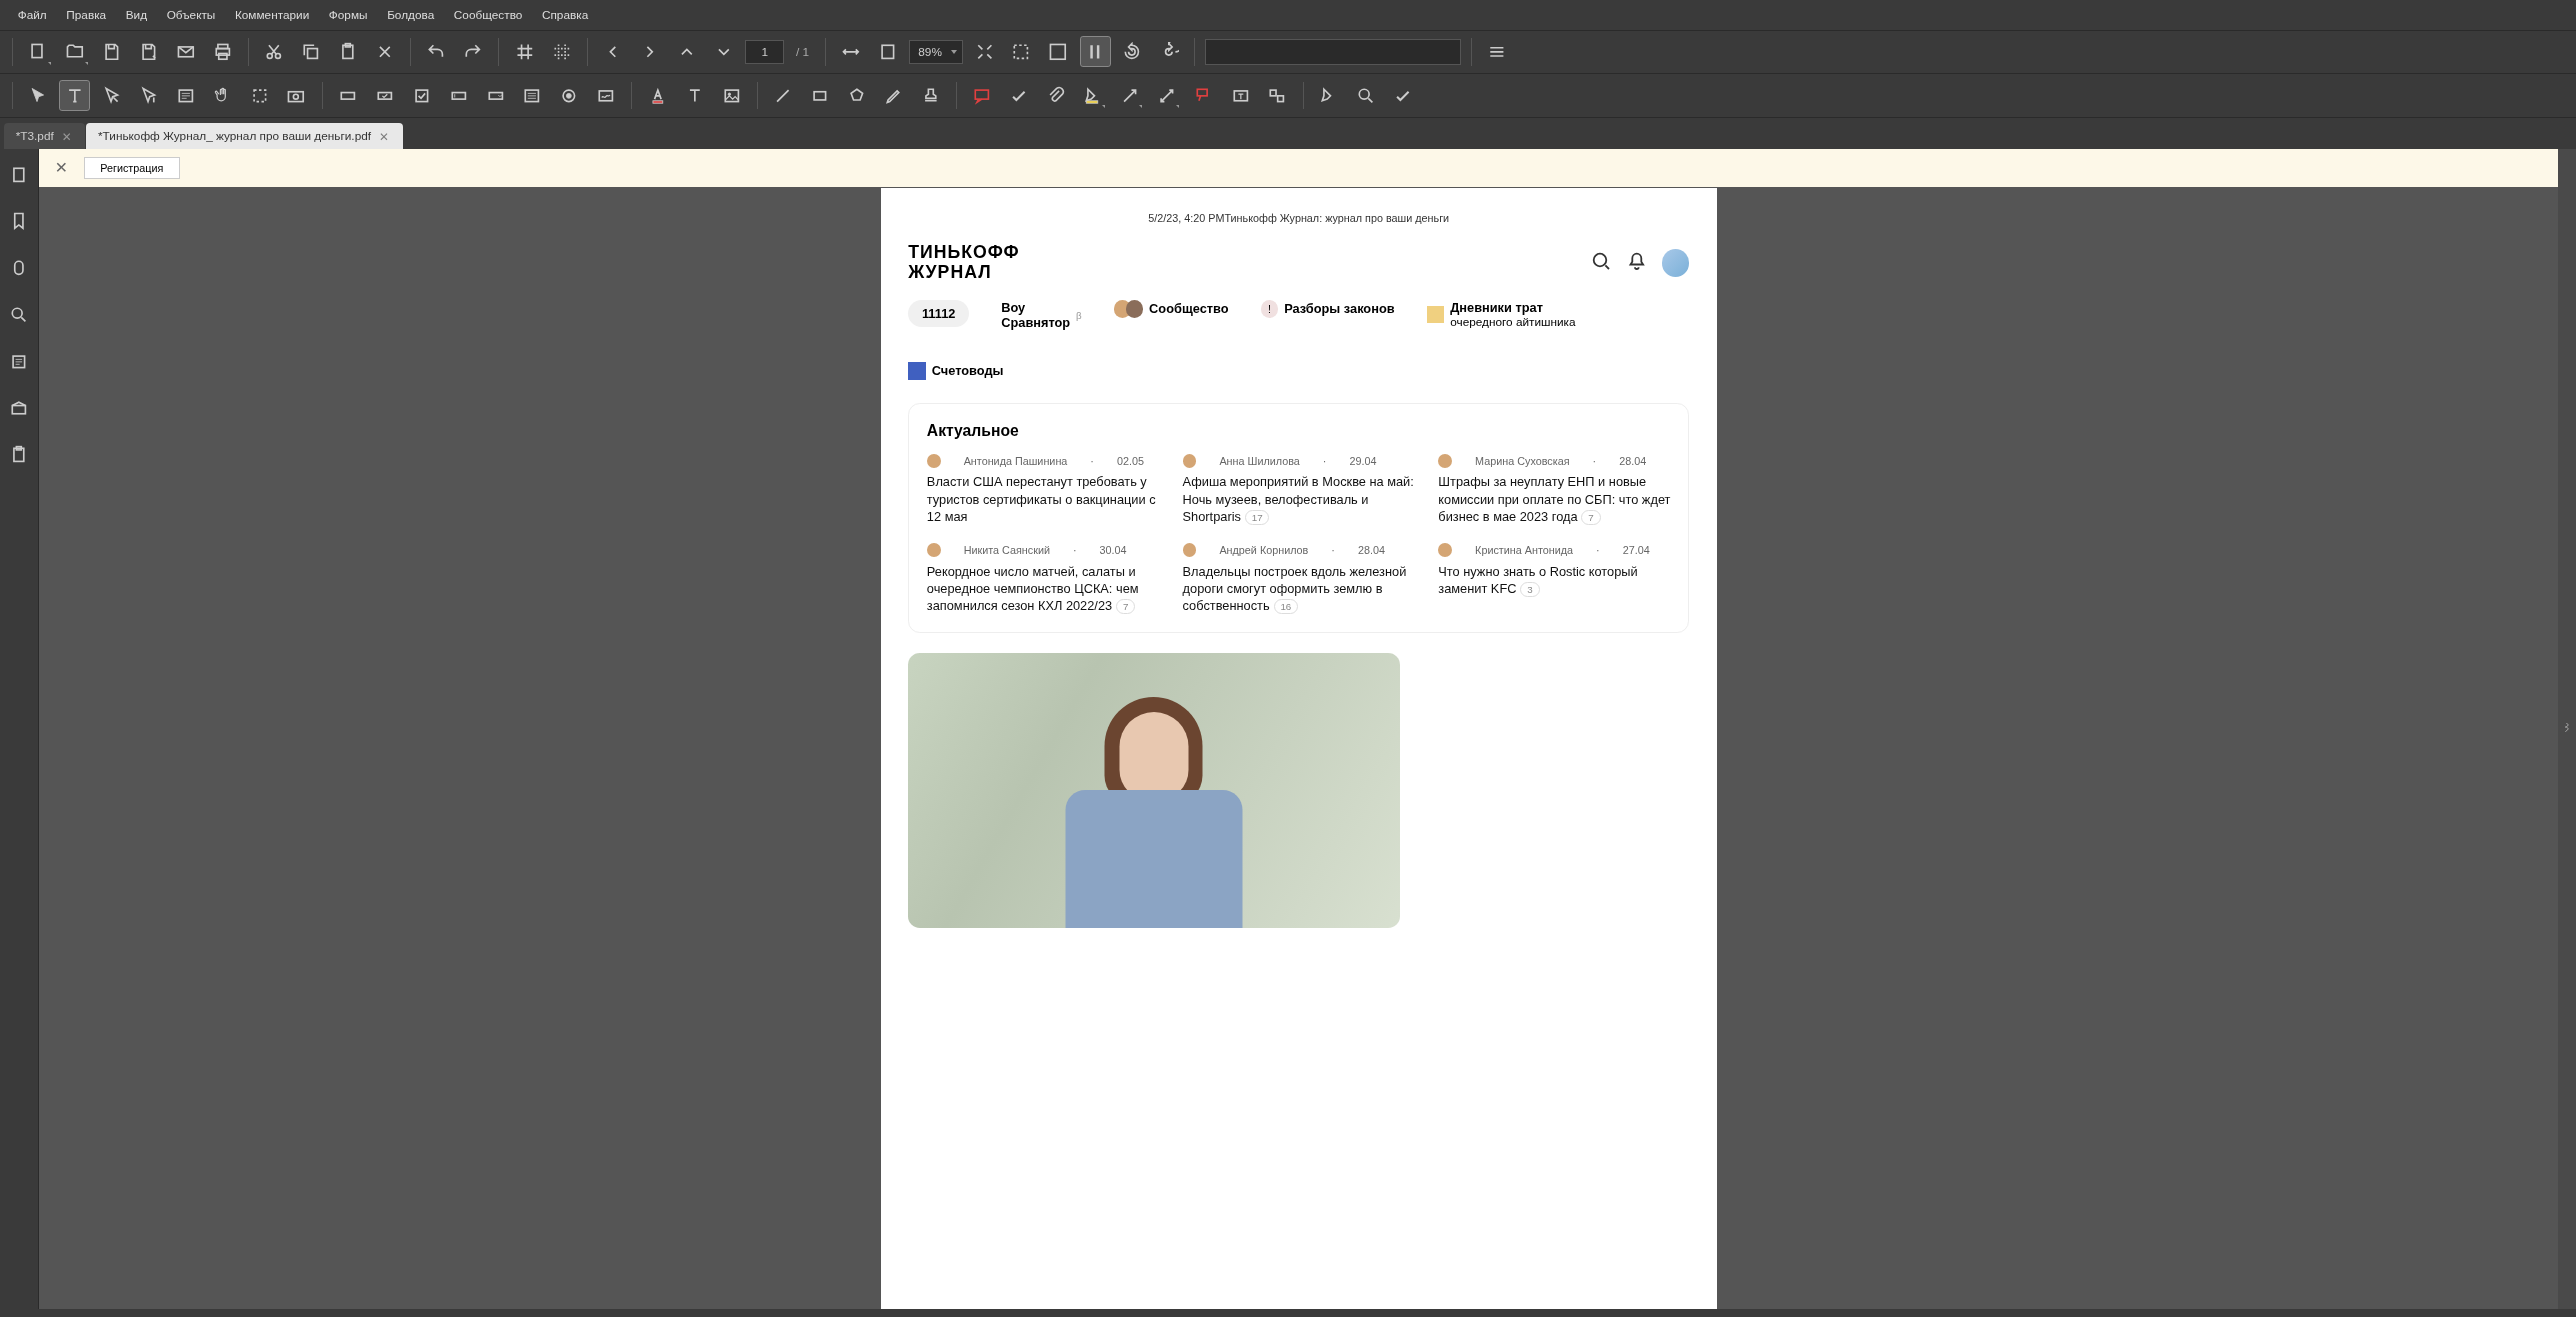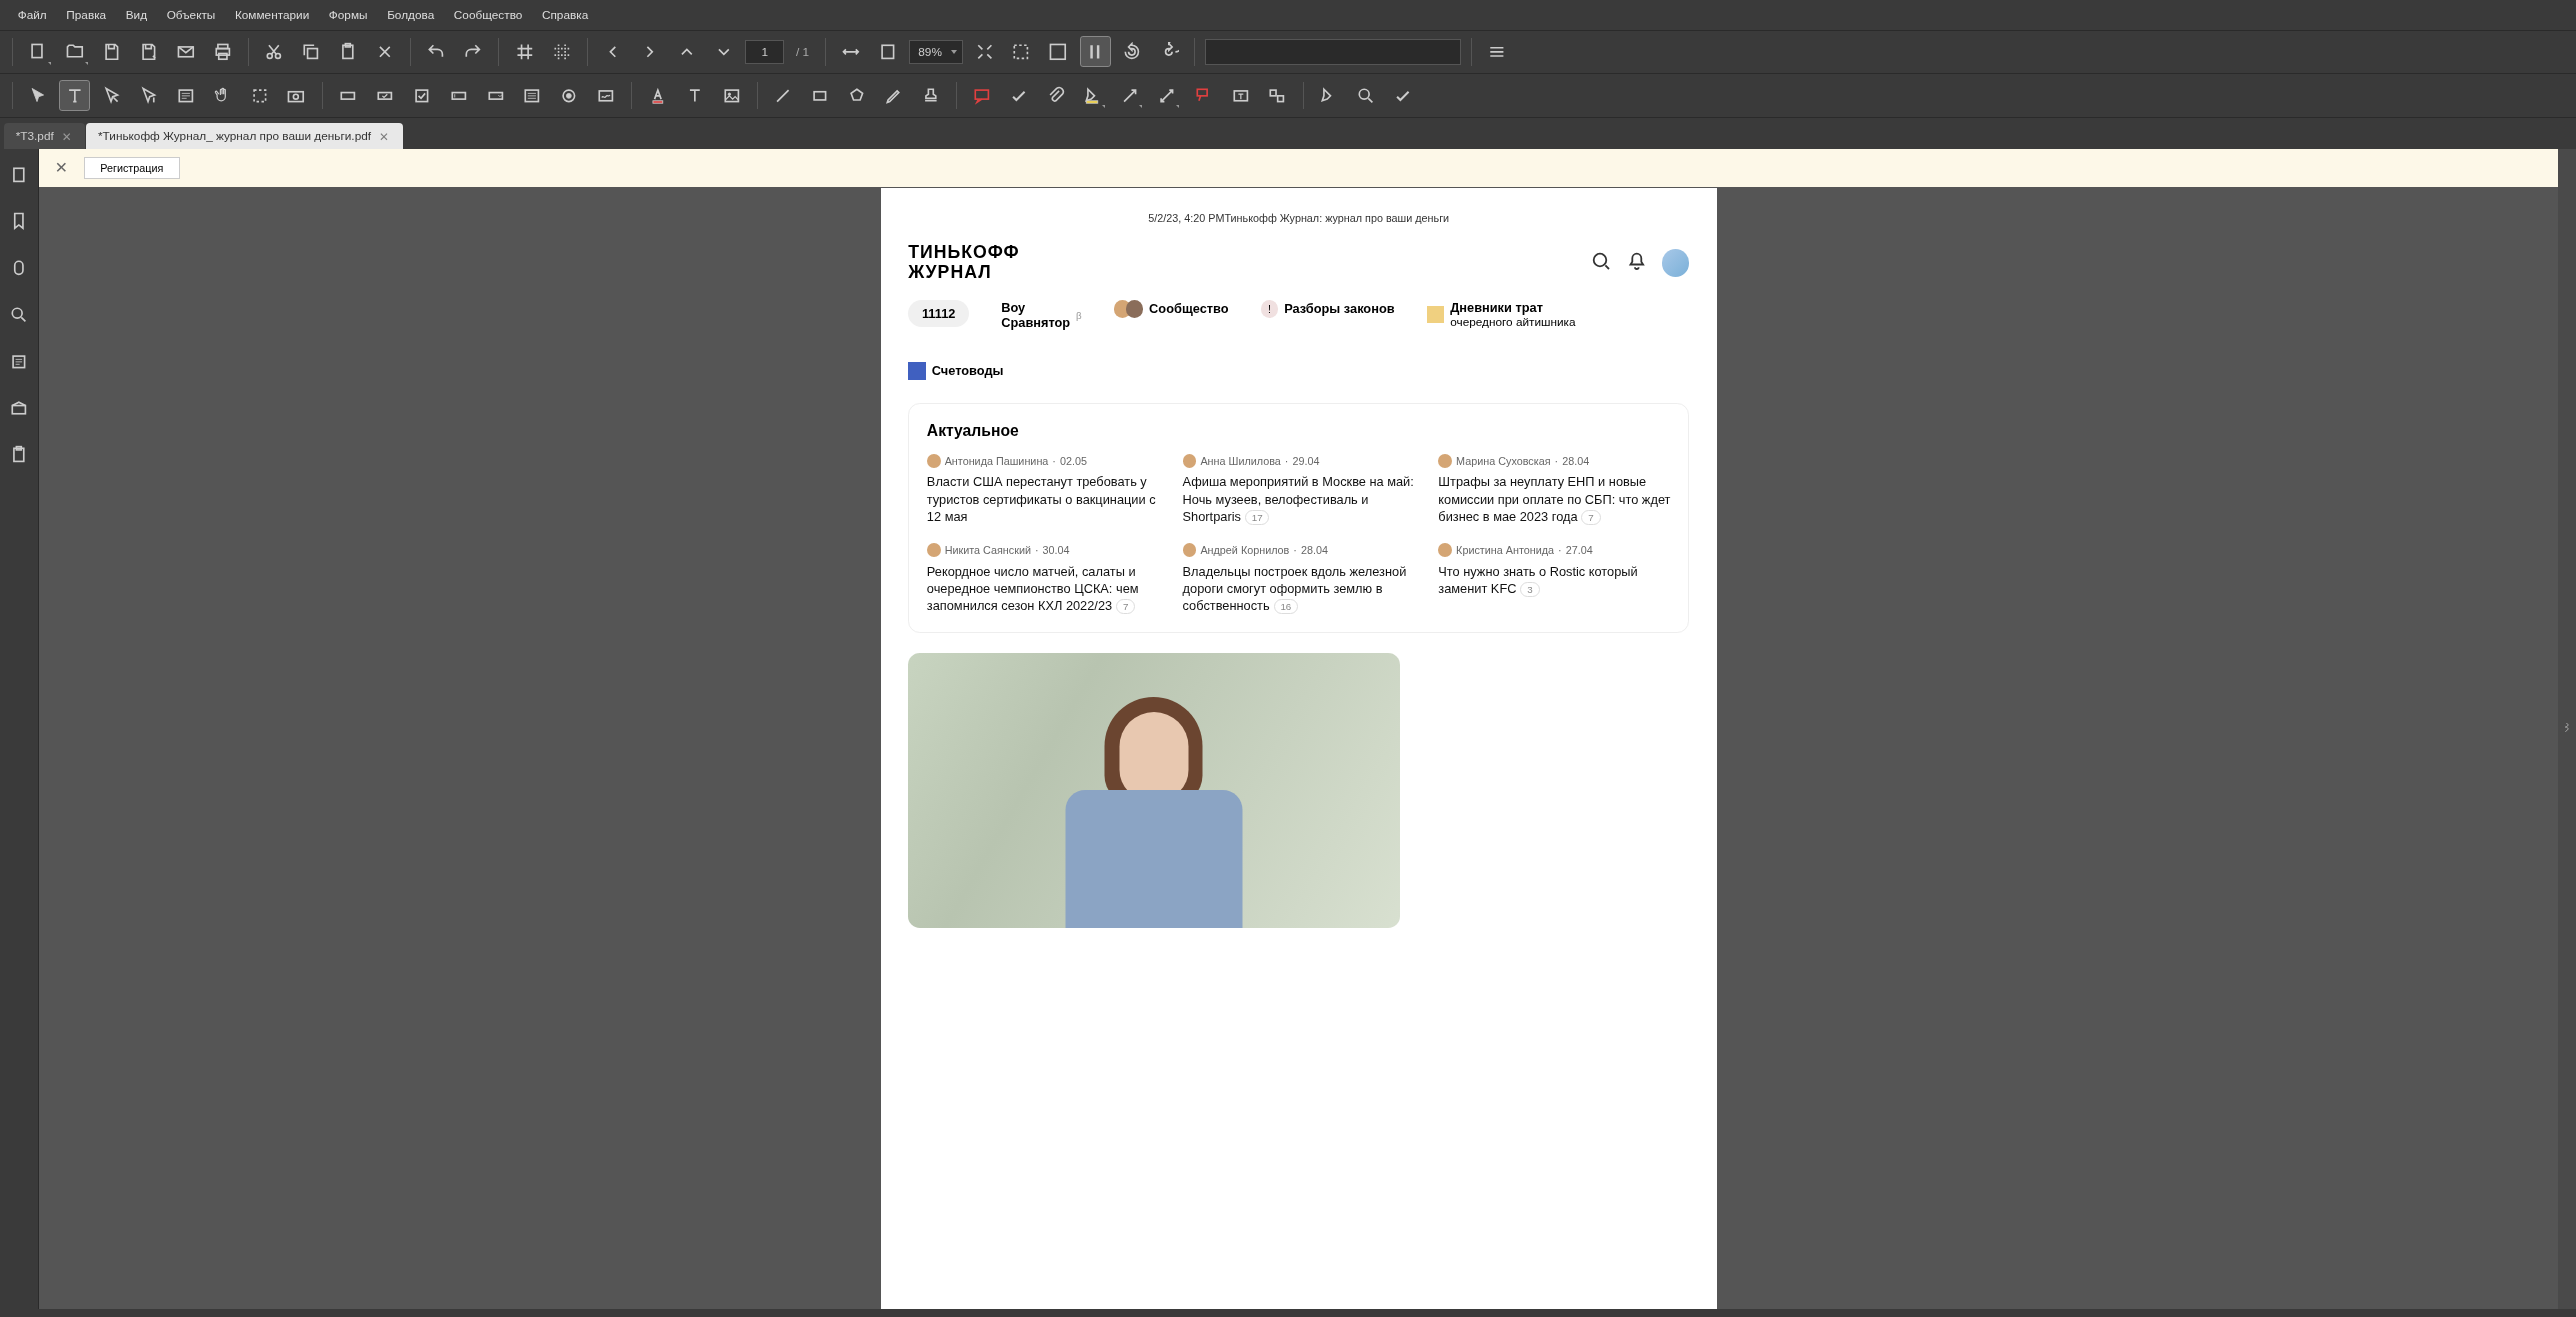--- a/index.html
+++ b/index.html
@@ -53,21 +53,21 @@
 
 .nav-row { display: flex; gap: 32px; align-items: flex-start; font-size: 12.8px; margin-bottom: 23.6px; flex-wrap: wrap; }
 .nav-item { display: flex; align-items: center; gap: 5.9px; }
 .nav-badge { background: #f0f0f0; border-radius: 15.7px; padding: 5.9px 13.8px; font-weight: bold; }
 .nav-label { font-weight: 600; }
 .beta { font-size: 9.8px; color: #999; }
 
 .section-card { border: 1px solid #eee; border-radius: 11.8px; padding: 17.7px; margin-bottom: 19.7px; }
 .section-title { font-weight: 700; font-size: 15.7px; margin-bottom: 13.8px; }
 .articles { display: grid; grid-template-columns: 1fr 1fr 1fr; gap: 17.7px 23.6px; }
-.article-meta { display: flex; align-items: center; gap: 4px; font-size: 10.8px; color: #666; margin-bottom: 5.9px; }
+.article-meta { display: flex; align-items: center; gap: 23px; font-size: 10.8px; color: #666; margin-bottom: 5.9px; }
 .article-meta .dot { width: 13.8px; height: 13.8px; border-radius: 50%; background: #d4a574; }
 .article-title { font-size: 12.8px; line-height: 1.35; color: #111; }
 .count-badge { display: inline-block; border: 1px solid #ddd; border-radius: 9.8px; padding: 0 5.9px; font-size: 9.8px; color: #888; margin-left: 3.9px; }
 
 .hero-img { width: 492px; height: 275px; border-radius: 11.8px; background: linear-gradient(120deg, #c8d4c0 0%, #b8c4b0 30%, #d8e0d0 100%); position: relative; overflow: hidden; }
 .person { position: absolute; bottom: 0; left: 50%; transform: translateX(-50%); width: 197px; height: 236px; }
 .person-head { width: 69px; height: 88px; background: #e8c8b0; border-radius: 39px 39px 34px 34px; position: absolute; top: 19.7px; left: 64px; }
 .person-hair { width: 98px; height: 108px; background: #6b4530; border-radius: 49px 49px 29.5px 29.5px; position: absolute; top: 4.9px; left: 49px; }
 .person-body { width: 177px; height: 138px; background: #8ba4c4; border-radius: 19.7px 19.7px 0 0; position: absolute; bottom: 0; left: 9.8px; }
 

